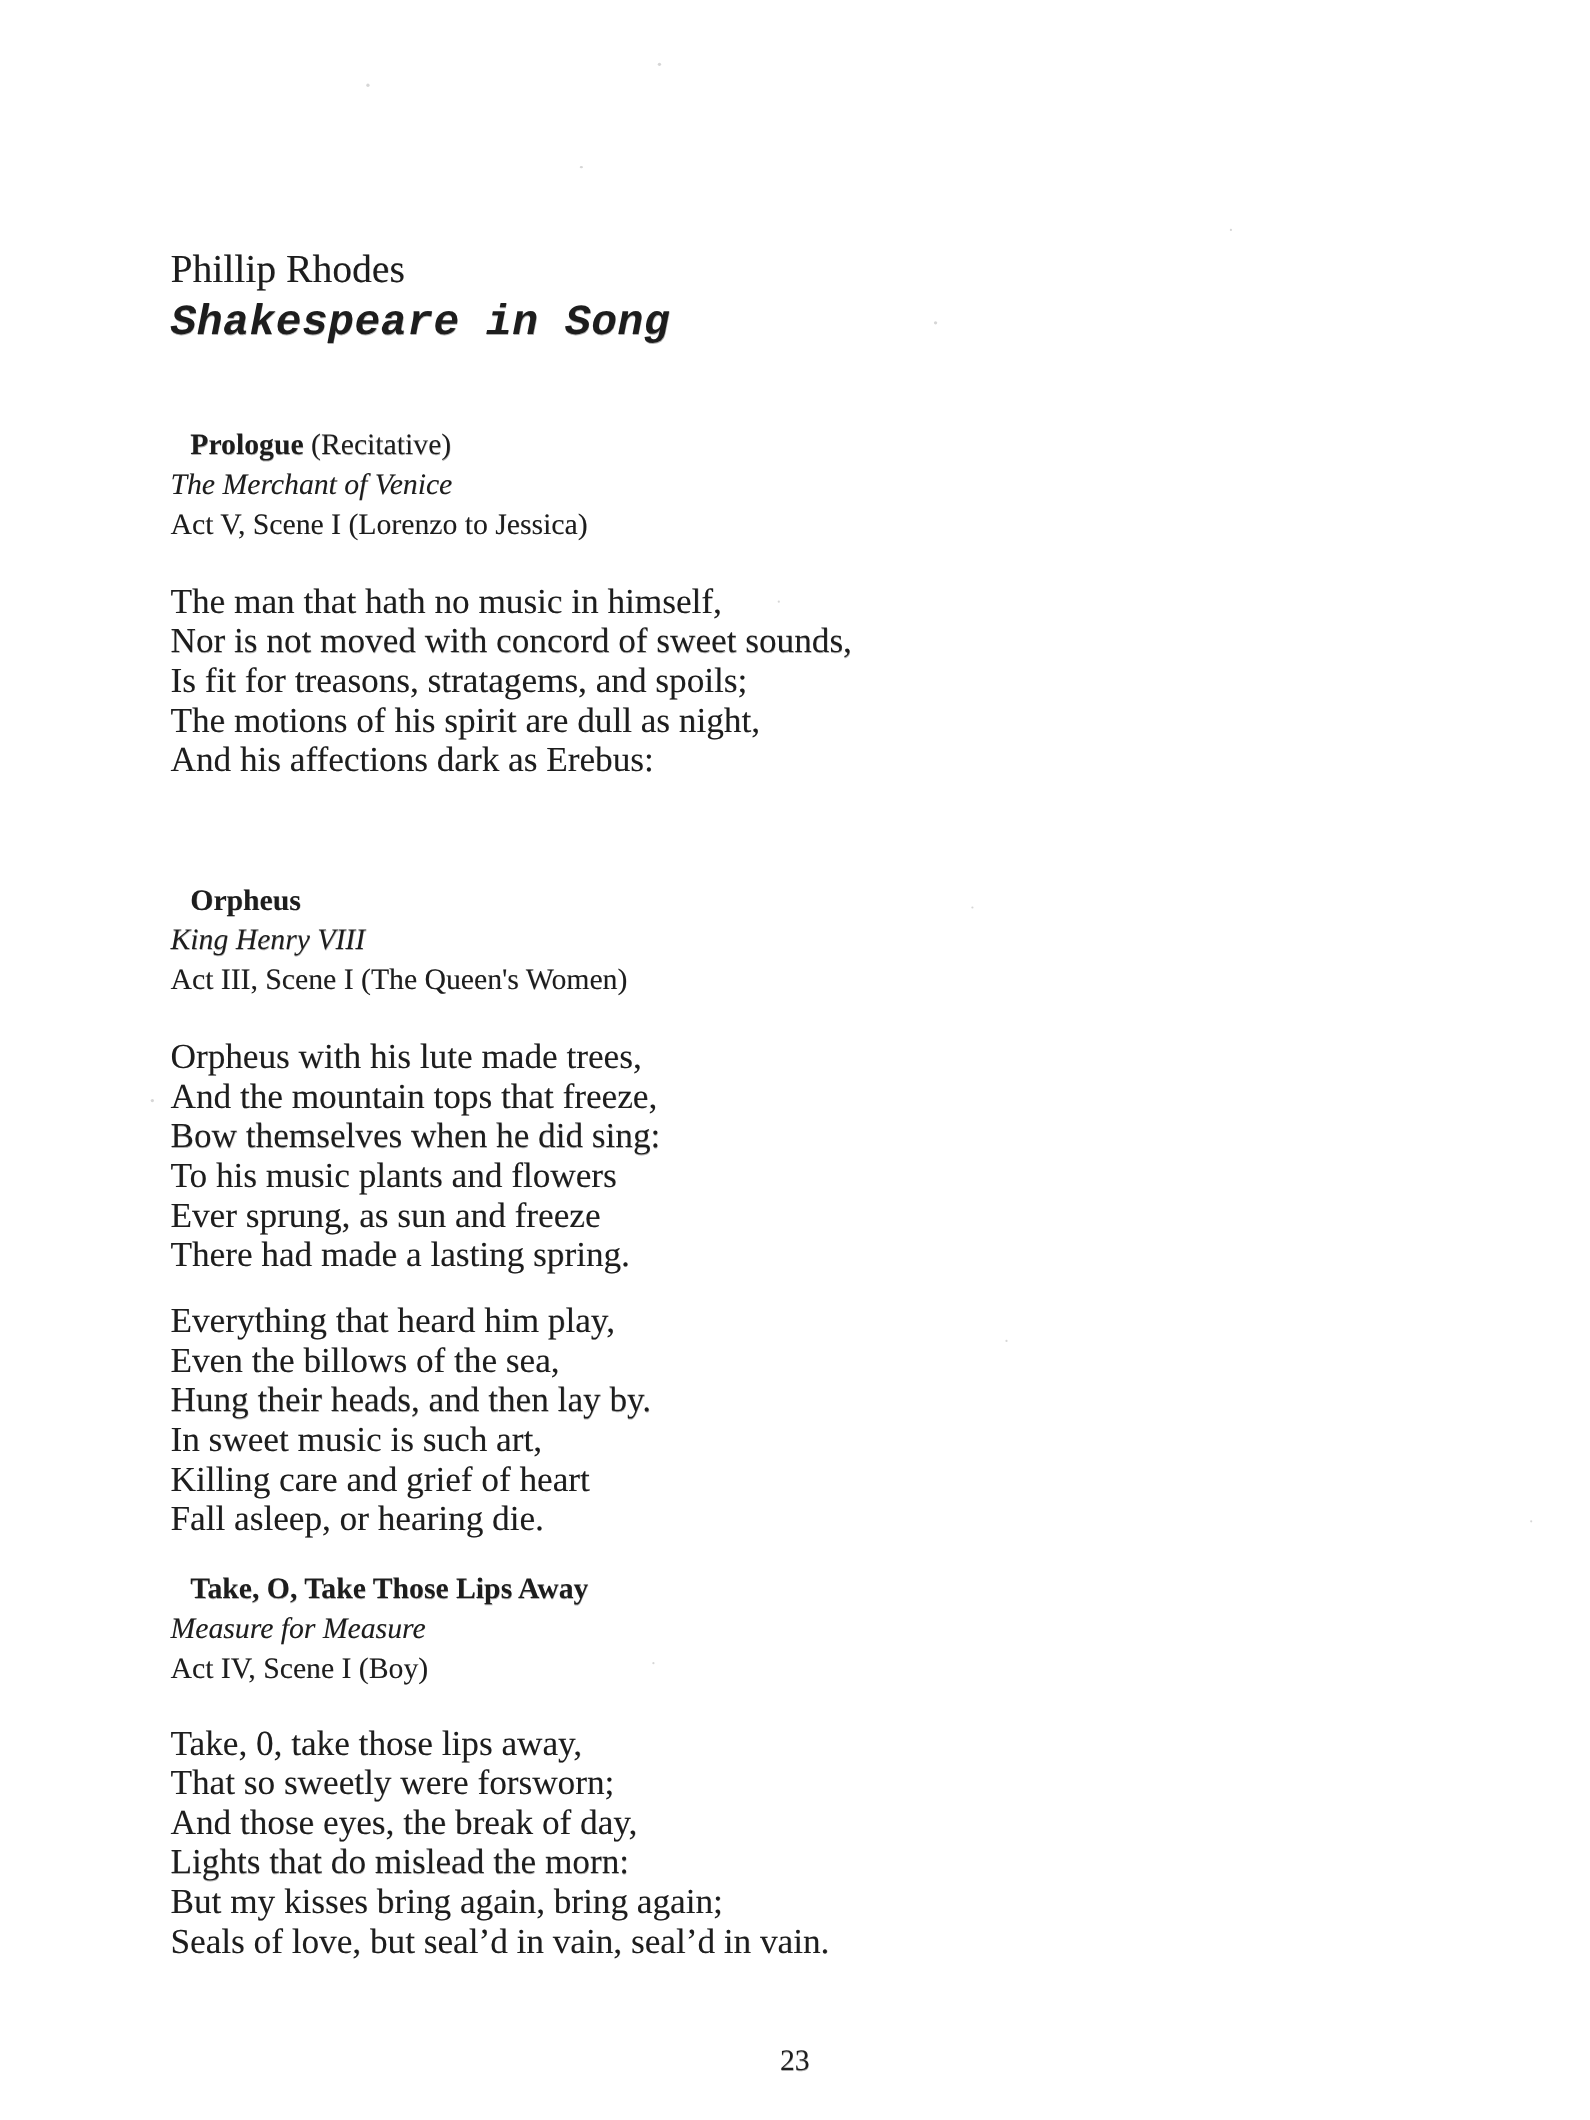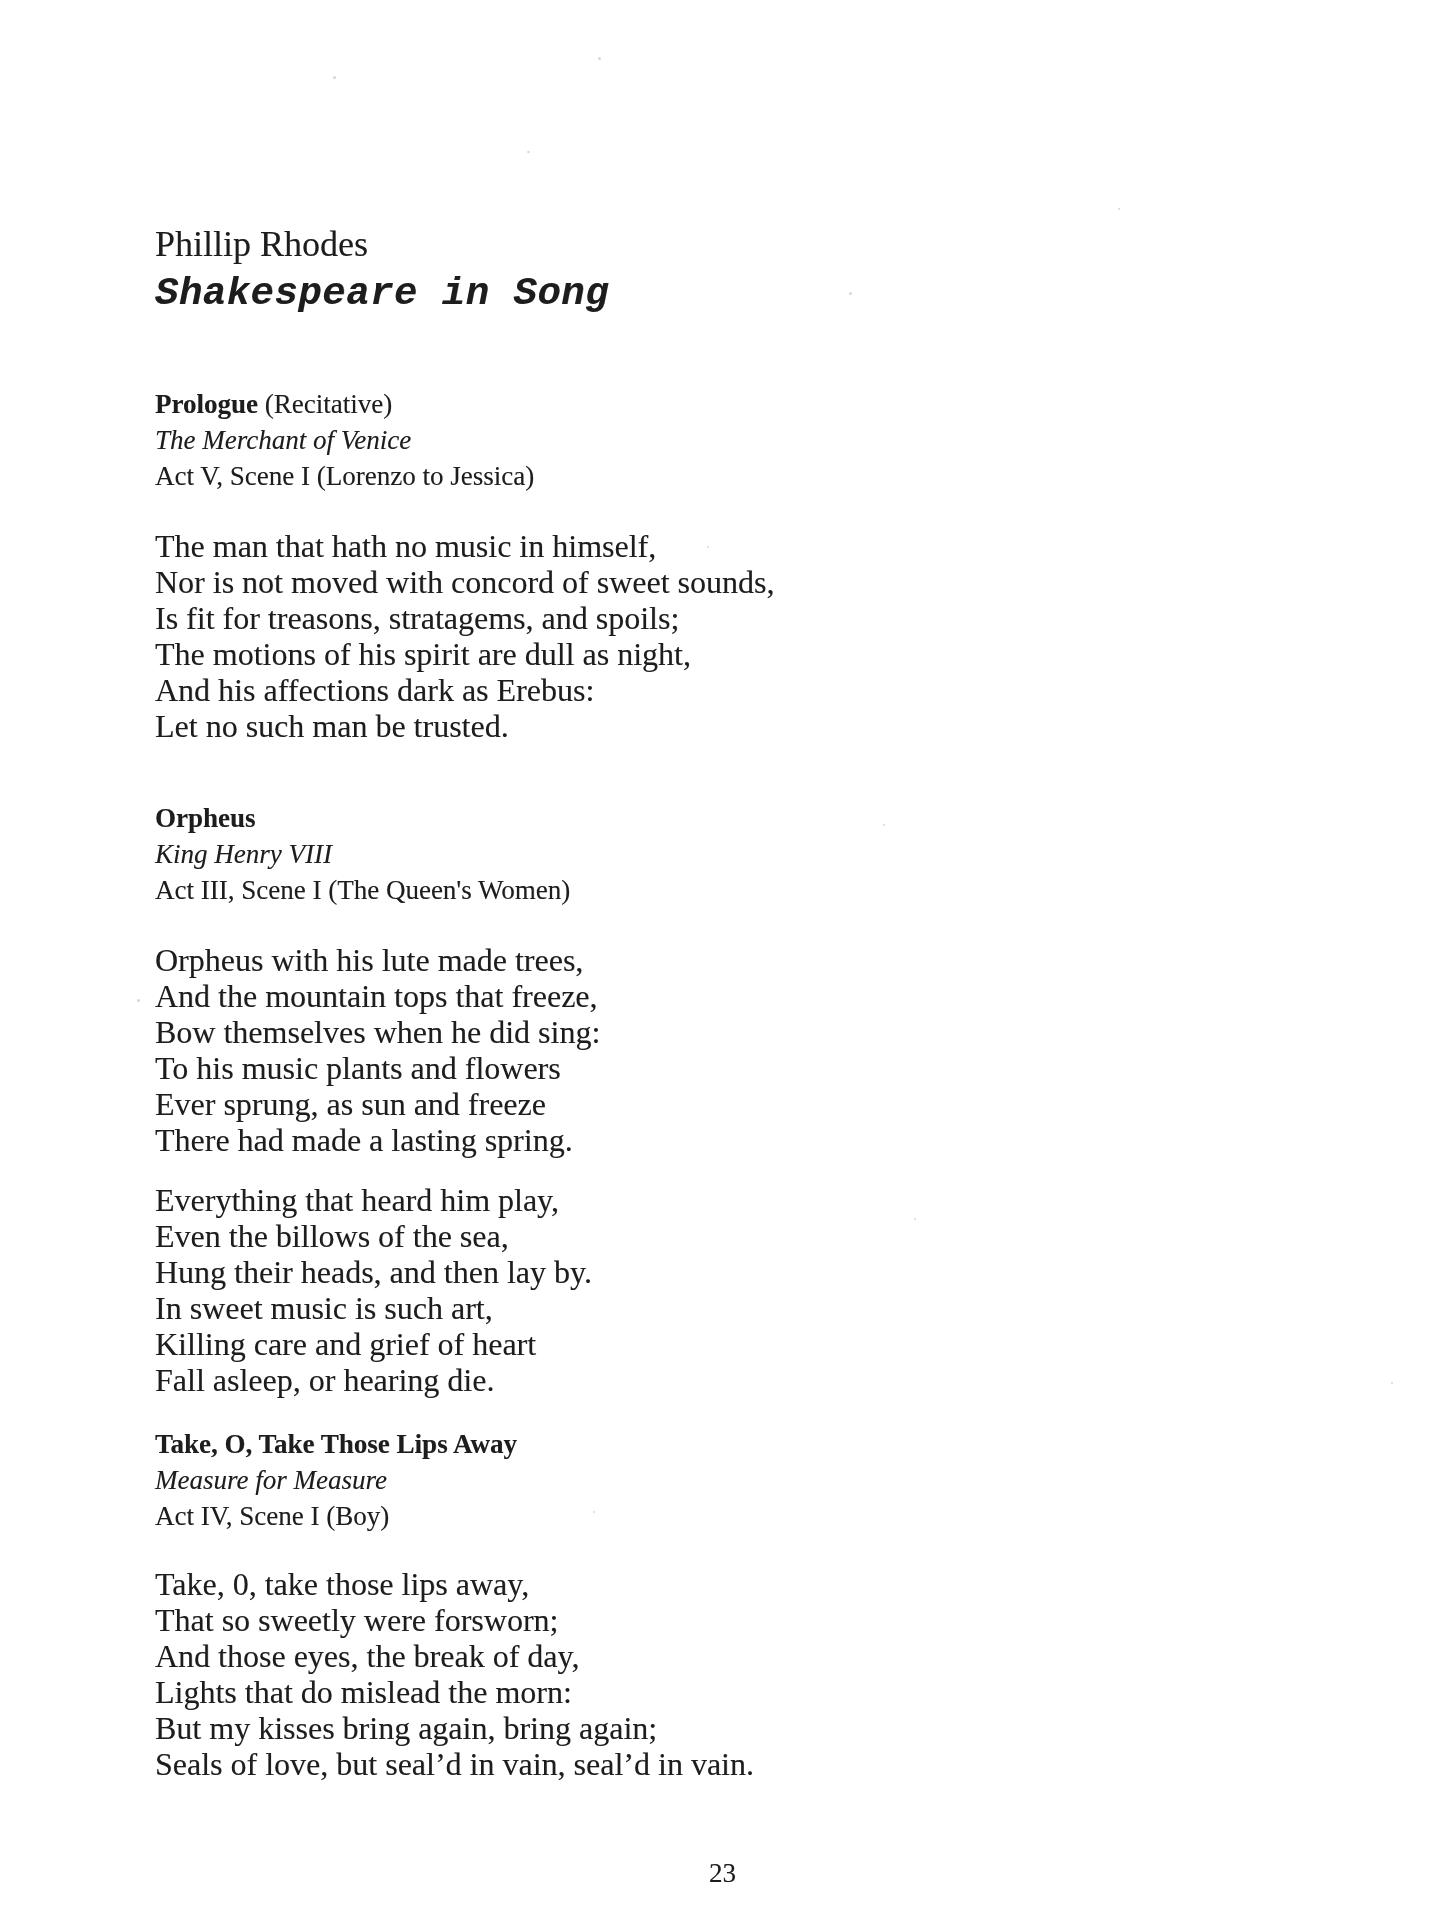--- a/index.html
+++ b/index.html
@@ -8,21 +8,21 @@
     position:relative;width:1445px;height:1927px;background:#fff;
     font-family:"Liberation Serif","DejaVu Serif",serif;
     color:#1d1d1d;
     text-shadow:0.3px 0.3px 0.5px rgba(25,25,25,0.35);
     padding-left:35px;
   }
   .abs{position:absolute;left:155px;}
   .line{font-size:32px;line-height:36px;white-space:pre;}
   .sect .line{font-size:27px;}
   .italic{font-style:italic;}
-  .run-b{font-weight:bold;font-style:normal;}
+  .run-b{font-weight:bold;font-style:normal;margin-left:18px;}
   .run-r{font-style:normal;}
   .run-i{}
   .composer{font-size:36px;line-height:44px;font-style:normal;}
   .worktitle{font-size:39px;line-height:46px;font-weight:bold;font-style:italic;margin-top:5px;letter-spacing:0.5px;font-family:Liberation Mono, monospace;}
   .pageno{position:absolute;top:1858px;left:0;width:1445px;text-align:center;font-size:27px;line-height:30px;}
   .speck{position:absolute;border-radius:50%;background:#8a8a8a;opacity:0.35;display:block;}
 </style>
 </head>
 <body>
 
@@ -38,21 +38,20 @@
     <div class="line italic">The Merchant of Venice</div>
     <div class="line"><span class="run-i">Act </span><span class="run-r">V</span><span class="run-r">, </span><span class="run-i">Scene</span><span class="run-r"> I </span><span class="run-i">(Lorenzo </span><span class="run-r">to</span><span class="run-i"> Jessica)</span></div>
   </div>
 
   <div class="abs" style="top:528px;">
     <div class="line">The man that hath no music in himself,</div>
     <div class="line">Nor is not moved with concord of sweet sounds,</div>
     <div class="line">Is fit for treasons, stratagems, and spoils;</div>
     <div class="line">The motions of his spirit are dull as night,</div>
     <div class="line">And his affections dark as Erebus:</div>
-    <div class="line">Let no such man be trusted.</div>
   </div>
 
   <div class="abs sect" style="top:800px;">
     <div class="line"><span class="run-b">Orpheus</span></div>
     <div class="line italic">King Henry VIII</div>
     <div class="line"><span class="run-i">Act III, Scene</span><span class="run-r"> I </span><span class="run-i">(The Queen's Women)</span></div>
   </div>
 
   <div class="abs" style="top:942px;">
     <div class="line">Orpheus with his lute made trees,</div>

